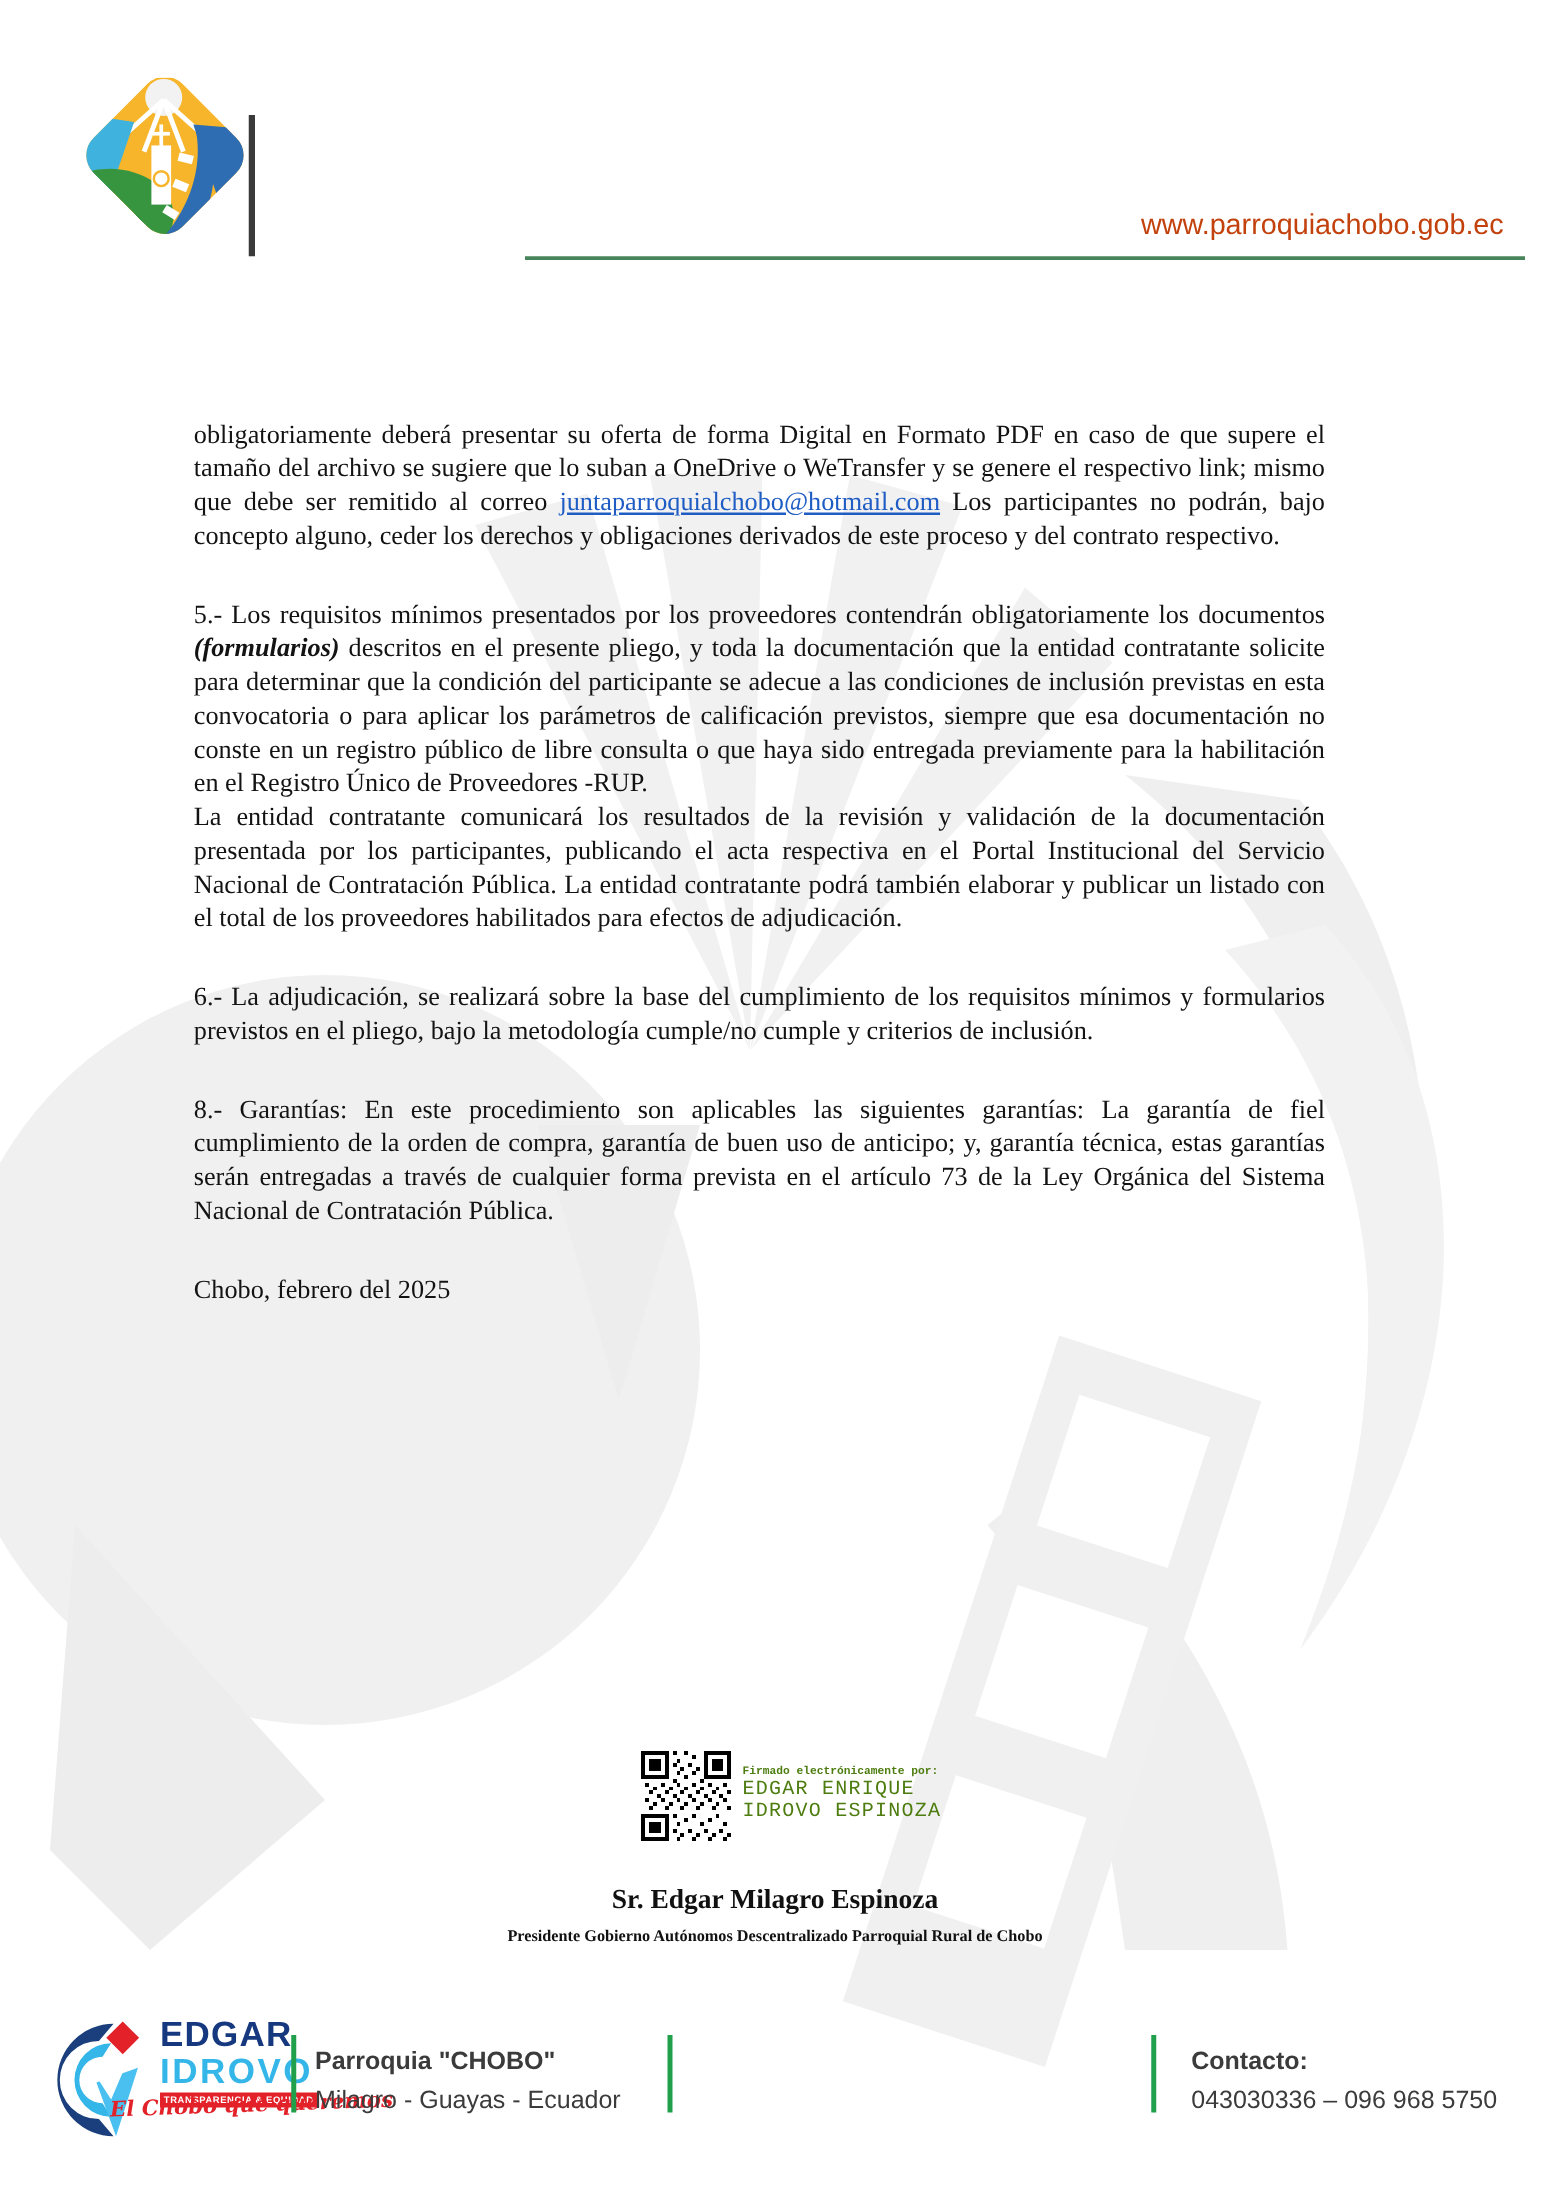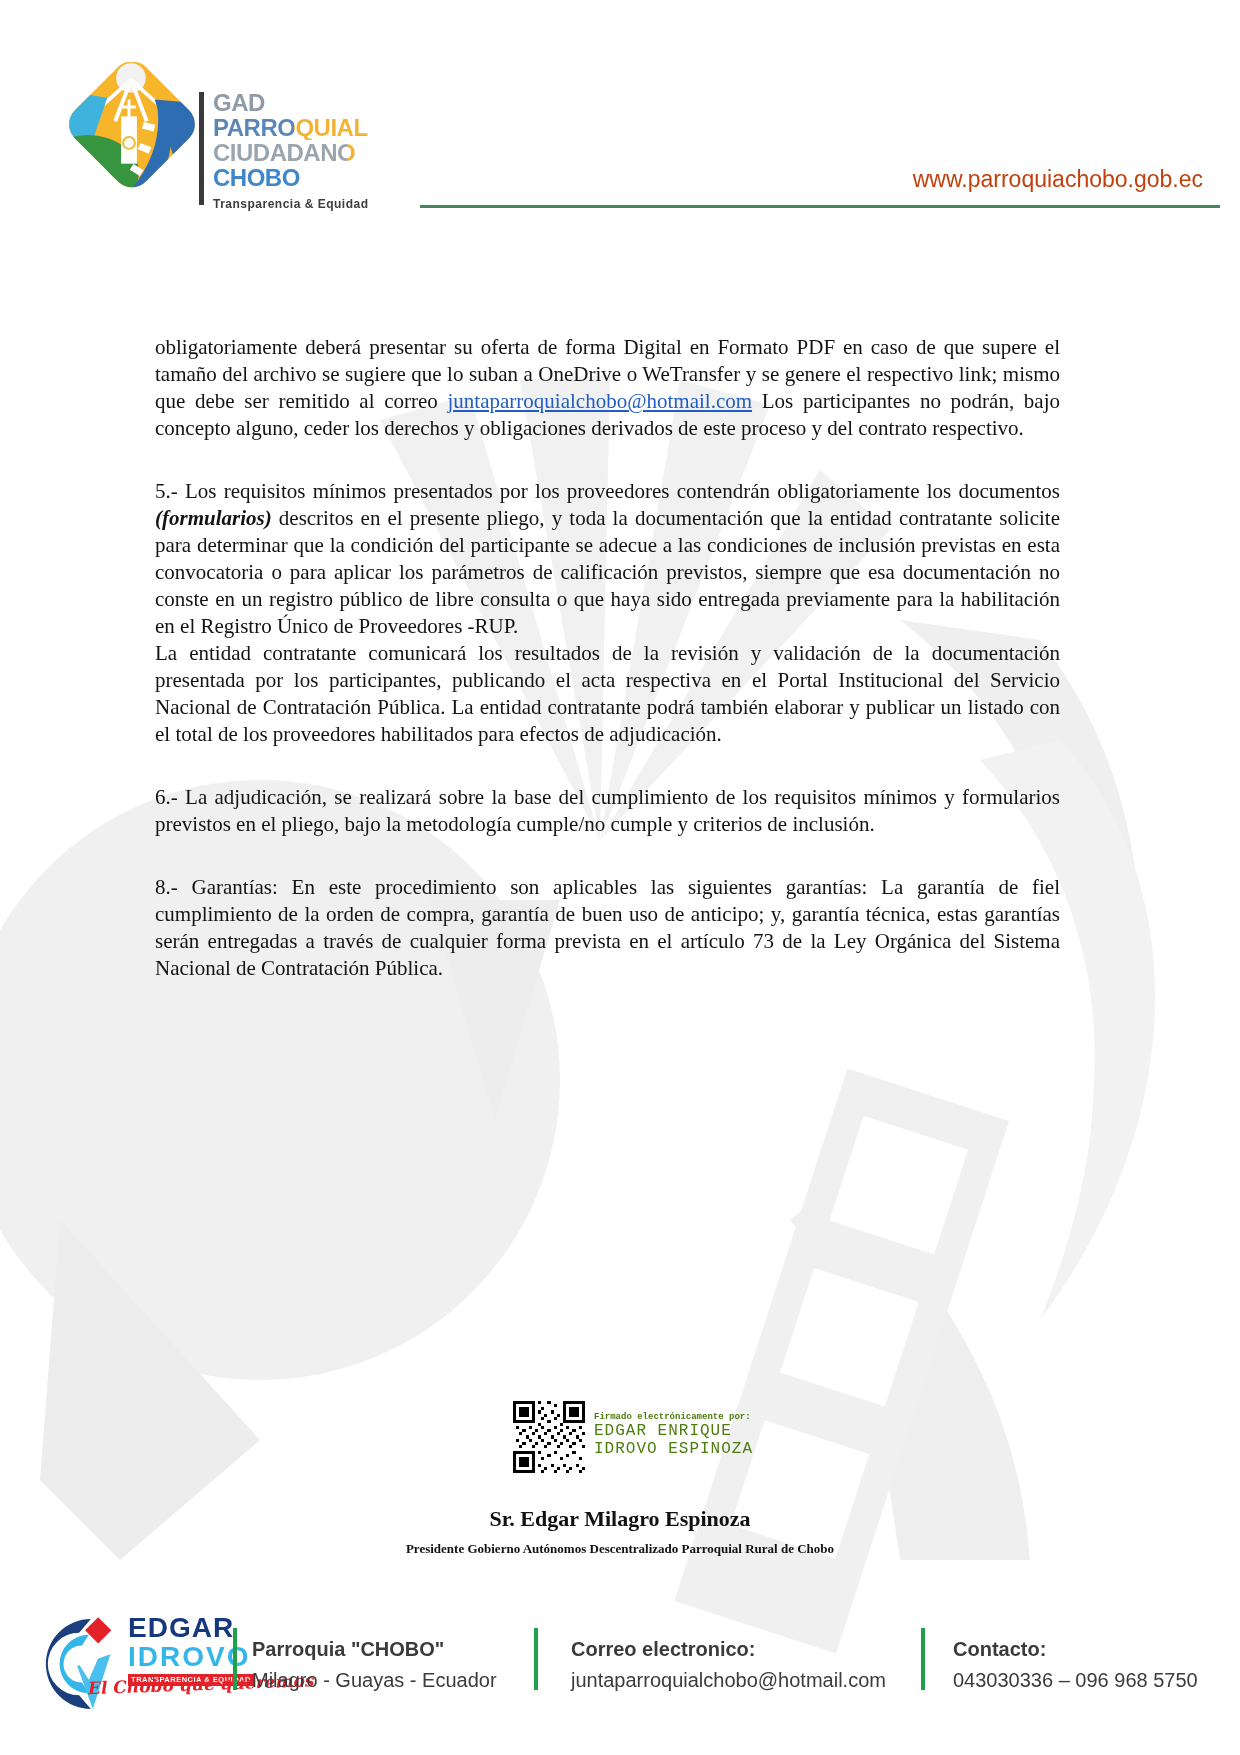--- a/index.html
+++ b/index.html
@@ -111,41 +111,35 @@
         <rect x="80" y="84" width="12" height="7" transform="rotate(22 86 87)"></rect>
         <rect x="72" y="106" width="12" height="7" transform="rotate(32 78 109)"></rect>
         <rect x="62" y="55" width="16" height="48"></rect>
         <rect x="68.5" y="38" width="3" height="18"></rect>
         <rect x="63" y="44" width="14" height="3"></rect>
       </g>
       <circle cx="70" cy="82" r="6" fill="none" stroke="#f6b52b" stroke-width="2"></circle>
     </g>
   </svg>
   <div class="header-bar"></div>
-  <div class="brand-text">
-    <div class="brand-line brand-gad">GAD</div>
-    <div class="brand-line brand-parroquial">PARROQUIAL</div>
-    <div class="brand-line brand-ciudadano">CIUDADANO</div>
-    <div class="brand-line brand-chobo">CHOBO</div>
-    <div class="brand-tagline">Transparencia &amp; Equidad</div>
-  </div>
   <div class="website">www.parroquiachobo.gob.ec</div>
   <div class="header-rule"></div>
 
   <div class="doc-body">
     <p><span>obligatoriamente deberá presentar su oferta de forma Digital en Formato PDF en caso de que supere el tamaño del archivo se sugiere que lo suban a OneDrive o WeTransfer y se genere el respectivo link; mismo que debe ser remitido al correo </span><a href="#" class="email-link">juntaparroquialchobo@hotmail.com</a><span>  Los participantes no podrán, bajo concepto alguno, ceder los derechos y obligaciones derivados de este proceso y del contrato respectivo.</span></p>
 
     <p class="pgap"><span>5.- Los requisitos mínimos presentados por los proveedores contendrán obligatoriamente los documentos </span><span class="bold-italic">(formularios)</span><span> descritos en el presente pliego, y  toda la documentación que la entidad contratante solicite para determinar que la condición del participante se adecue a las condiciones de inclusión previstas en esta convocatoria o para aplicar los parámetros de calificación previstos, siempre que esa documentación no conste en un registro público de libre consulta o que haya sido entregada previamente para la habilitación en el Registro Único de Proveedores -RUP.</span></p>
     <p>La entidad contratante comunicará los resultados de la revisión y validación de la documentación presentada por los participantes, publicando el acta respectiva en el Portal Institucional del Servicio Nacional de Contratación Pública. La entidad contratante podrá también elaborar y publicar un listado con el total de los proveedores habilitados para efectos de adjudicación.</p>
 
     <p class="pgap">6.- La adjudicación, se realizará sobre la base del cumplimiento de los requisitos mínimos y formularios previstos en el pliego, bajo la metodología cumple/no cumple y criterios de inclusión.</p>
 
 
     <p class="pgap">8.- Garantías: En este procedimiento son aplicables las siguientes garantías: La garantía de fiel cumplimiento de la orden de compra, garantía de buen uso de anticipo; y, garantía técnica, estas garantías serán entregadas a través de cualquier forma prevista en el artículo 73 de la Ley Orgánica del Sistema Nacional de Contratación Pública.</p>
 
+    <p class="date-line">Chobo, febrero del 2025</p>
   </div>
 
   <div class="stamp">
     <svg class="qr" viewBox="0 0 25 25" shape-rendering="crispEdges" aria-hidden="true">
       <rect x="0" y="0" width="25" height="25" fill="#ffffff"></rect>
       <g fill="#000000">
         <rect x="1" y="1" width="7" height="7"></rect>
           <rect x="2" y="2" width="5" height="5" fill="#fff"></rect>
           <rect x="3" y="3" width="3" height="3"></rect>
         <rect x="17" y="1" width="7" height="7"></rect>
@@ -184,24 +178,20 @@
       <div class="f-slogan">El Chobo que queremos</div>
     </div>
 
     <div class="f-sep" style="left:233px;"></div>
     <div class="f-col" style="left:252px;">
       <div class="f-label">Parroquia "CHOBO"</div>
       <div>Milagro - Guayas - Ecuador</div>
     </div>
 
     <div class="f-sep" style="left:534px;"></div>
-    <div class="f-col" style="left:571px;">
-      <div class="f-label">Correo electronico:</div>
-      <div>juntaparroquialchobo@hotmail.com</div>
-    </div>
 
     <div class="f-sep" style="left:921px;"></div>
     <div class="f-col" style="left:953px;">
       <div class="f-label">Contacto:</div>
       <div>043030336 – 096 968 5750</div>
     </div>
   </div>
 
 </div>
 

